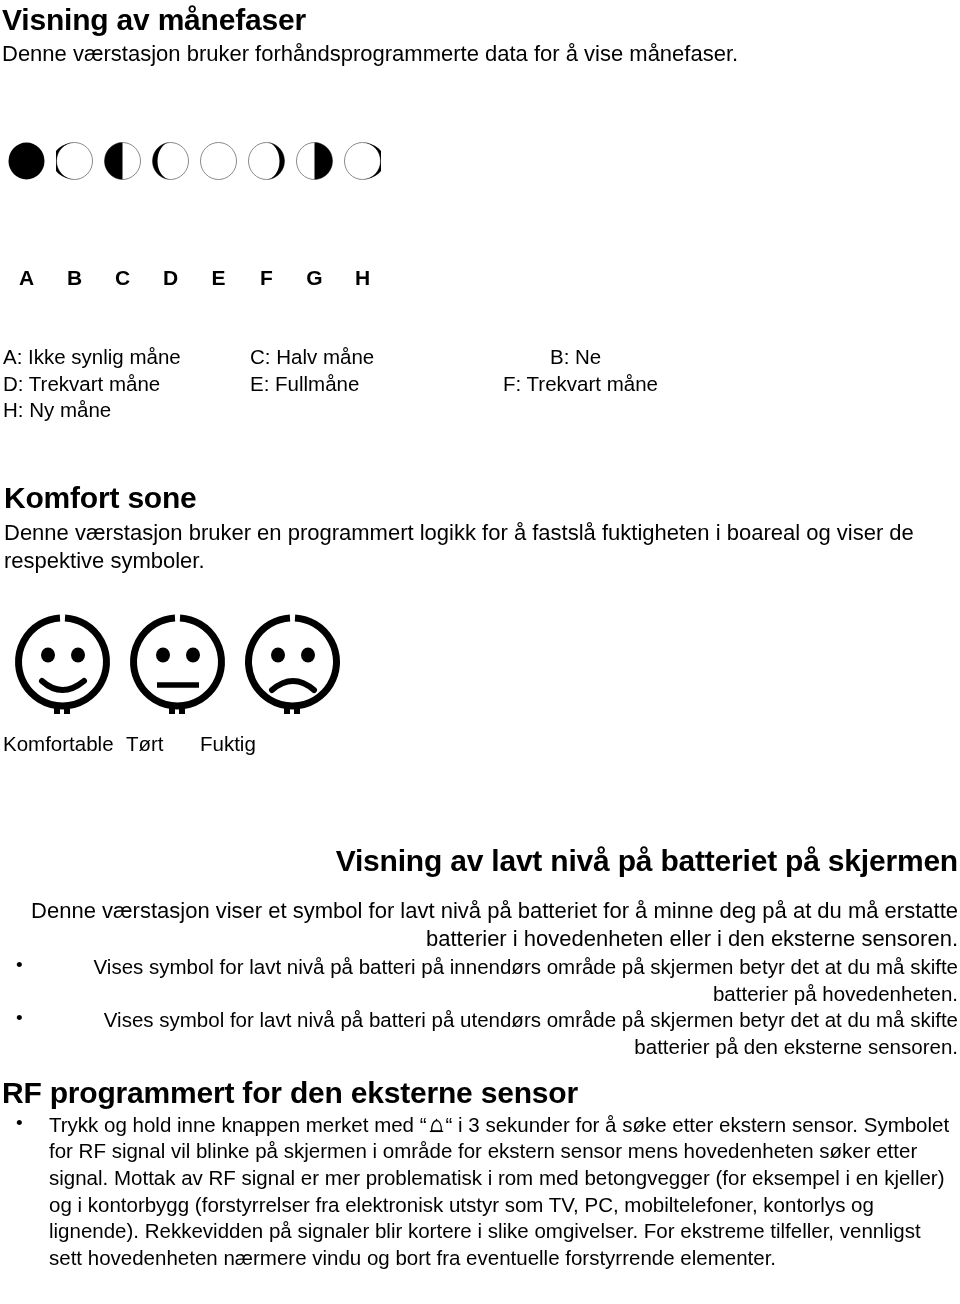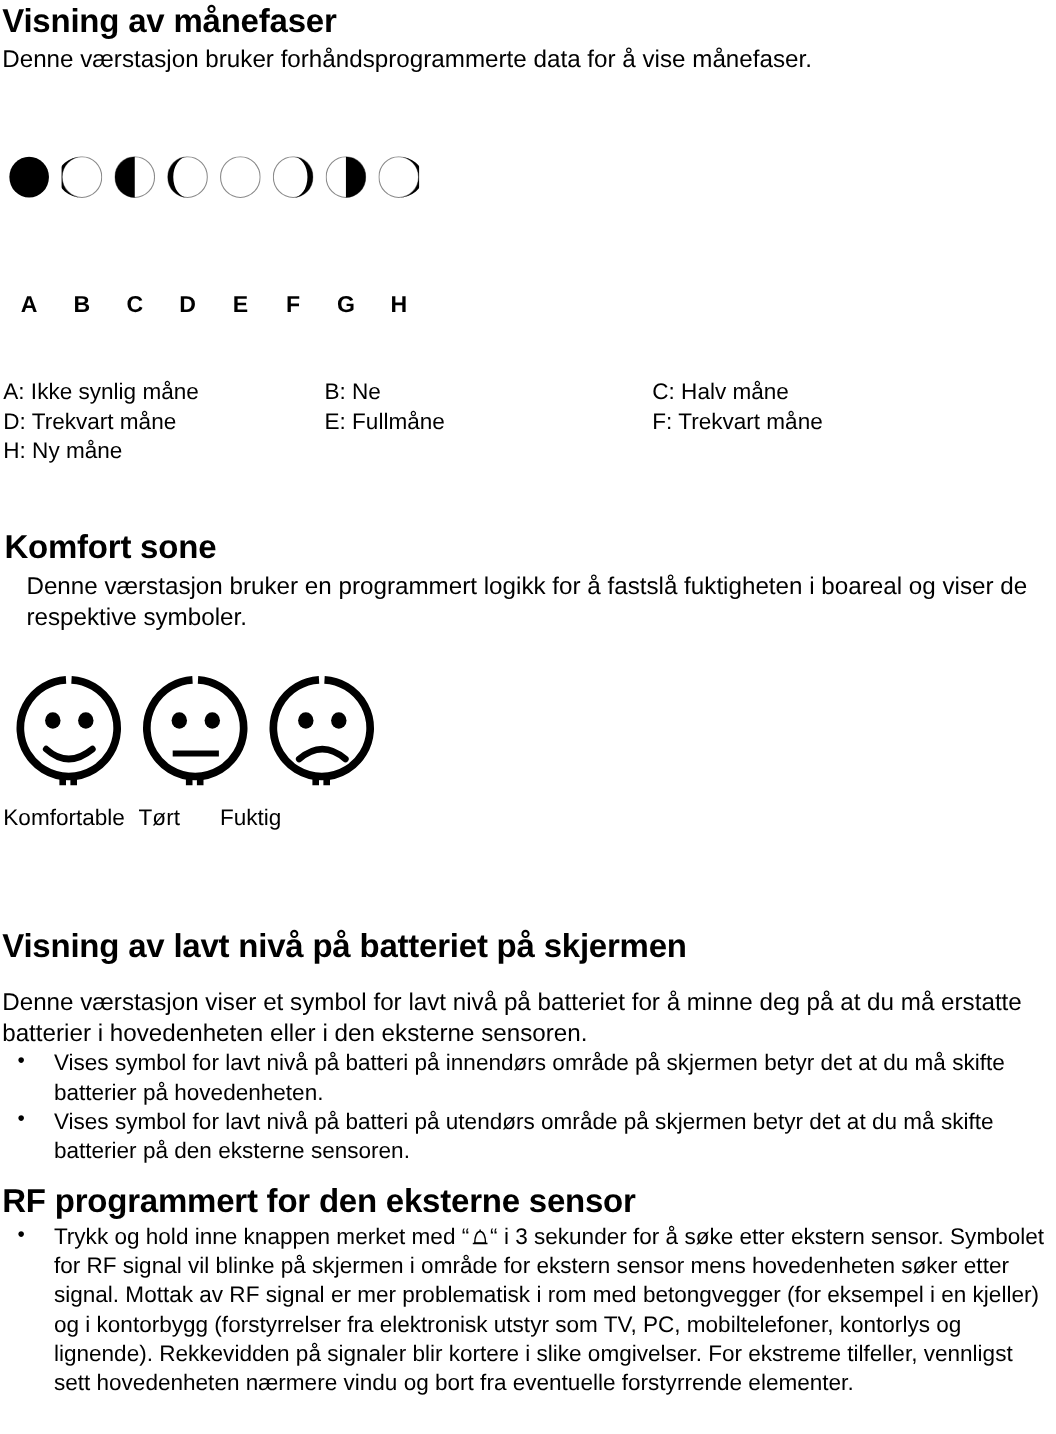--- a/index.html
+++ b/index.html
@@ -81,35 +81,34 @@
   .legend {
     position: absolute;
     left: 3px;
     top: 344px;
     width: 900px;
   }
   .legend-row {
     display: flex;
     line-height: 1.30;
     font-size: 20.5px;
-    gap: 45px;
   }
   .legend-col { }
   .legend-col.c1 { width: 247px; }
   .legend-col.c2 { width: 253px; }
   .legend-col.c3 { width: 300px; }
 
   
   #sec-comfort {
     position: absolute;
     left: 4px;
     top: 482px;
     width: 956px;
   }
-  #sec-comfort .intro { margin-top: 5px; margin-left: 20px; }
+  #sec-comfort .intro { margin-top: 5px; }
 
   .face-row {
     position: absolute;
     left: 8px;
     top: 614px;
     display: flex;
   }
   .face {
     width: 115px;
     height: 100px;
@@ -127,20 +126,21 @@
   .fl0 { width: 123px; }
   .fl1 { width: 74px; }
   .fl2 { }
 
   
   #sec-batt {
     position: absolute;
     left: 2px;
     top: 845px;
     width: 956px;
+    text-align: right;
   }
   #sec-batt .intro { margin-top: 20px; }
 
   ul.doc-ul {
     list-style: none;
     margin: 0;
     padding: 0;
   }
   ul.doc-ul li {
     position: relative;
@@ -250,22 +250,22 @@
     <div class="letter-cell">D</div>
     <div class="letter-cell">E</div>
     <div class="letter-cell">F</div>
     <div class="letter-cell">G</div>
     <div class="letter-cell">H</div>
   </div>
 
   <div class="legend">
     <div class="legend-row">
       <div class="legend-col c1">A: Ikke synlig måne</div>
+      <div class="legend-col c3">C: Halv måne</div>
       <div class="legend-col c2">B: Ne</div>
-      <div class="legend-col c3">C: Halv måne</div>
     </div>
     <div class="legend-row">
       <div class="legend-col c1">D: Trekvart måne</div>
       <div class="legend-col c2">E: Fullmåne</div>
       <div class="legend-col c3">F: Trekvart måne</div>
     </div>
     <div class="legend-row">
       <div class="legend-col c2">H: Ny måne</div>
       <div class="legend-col c3"></div>
     </div>

